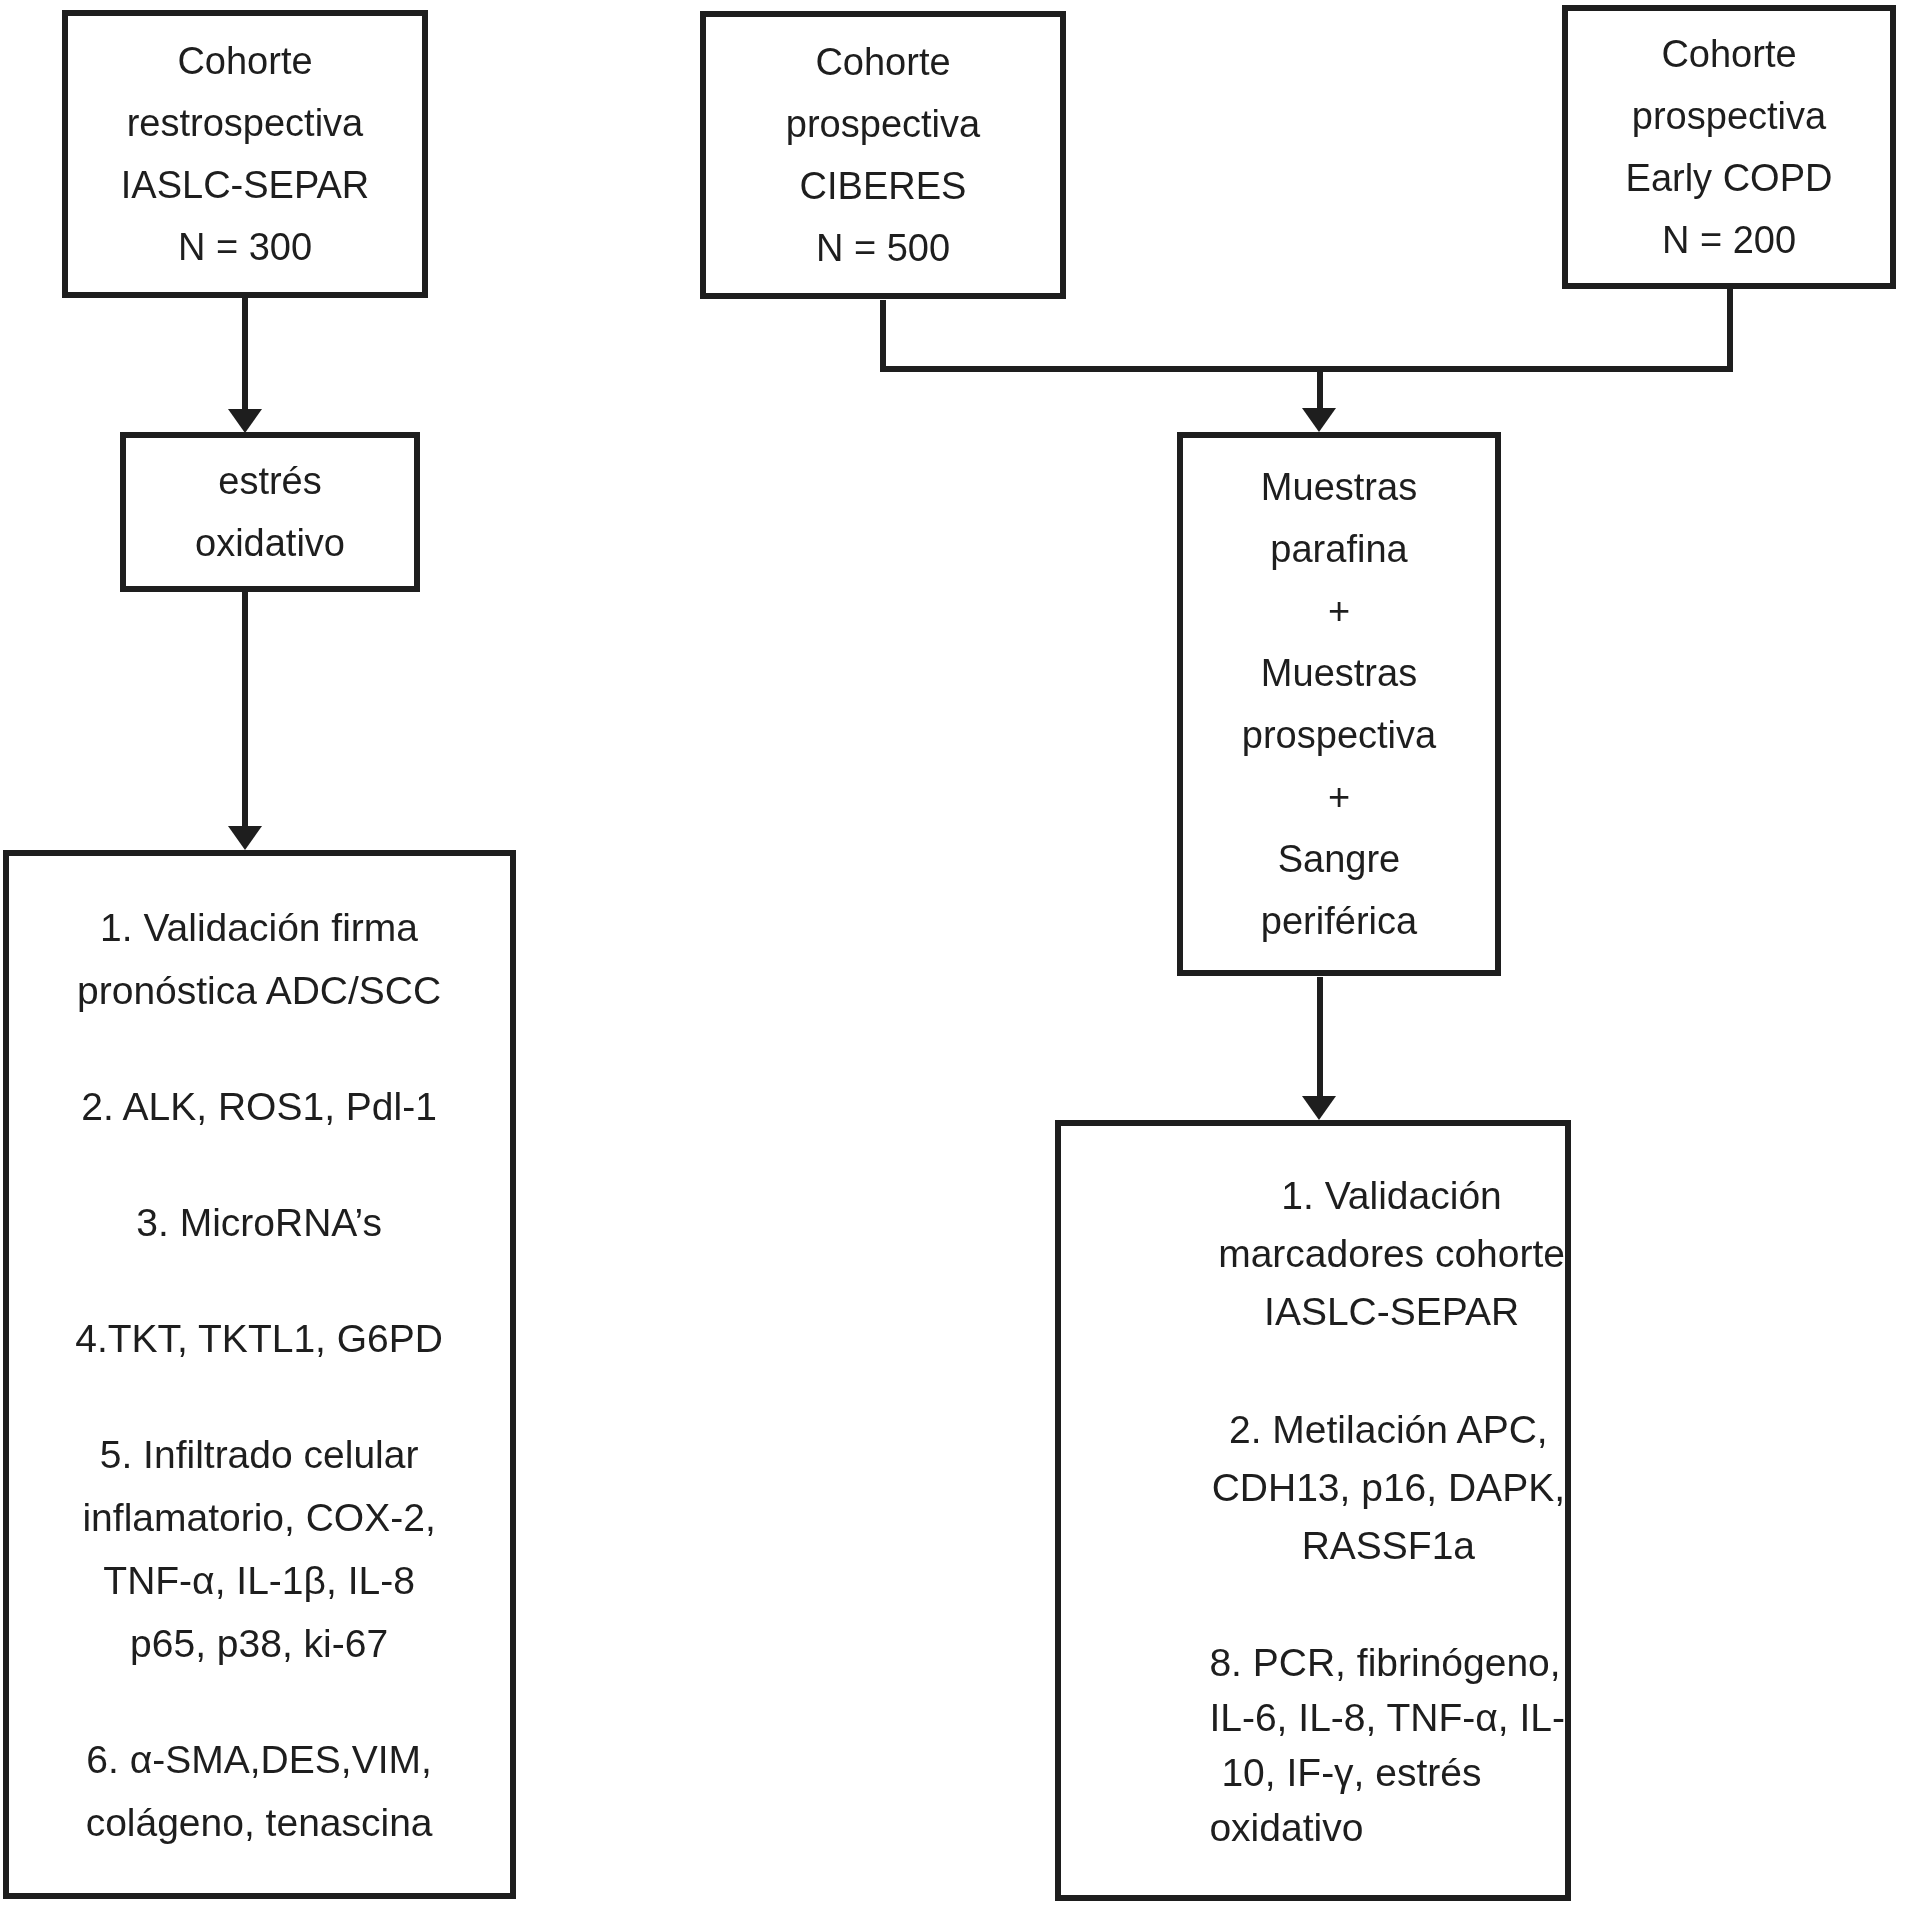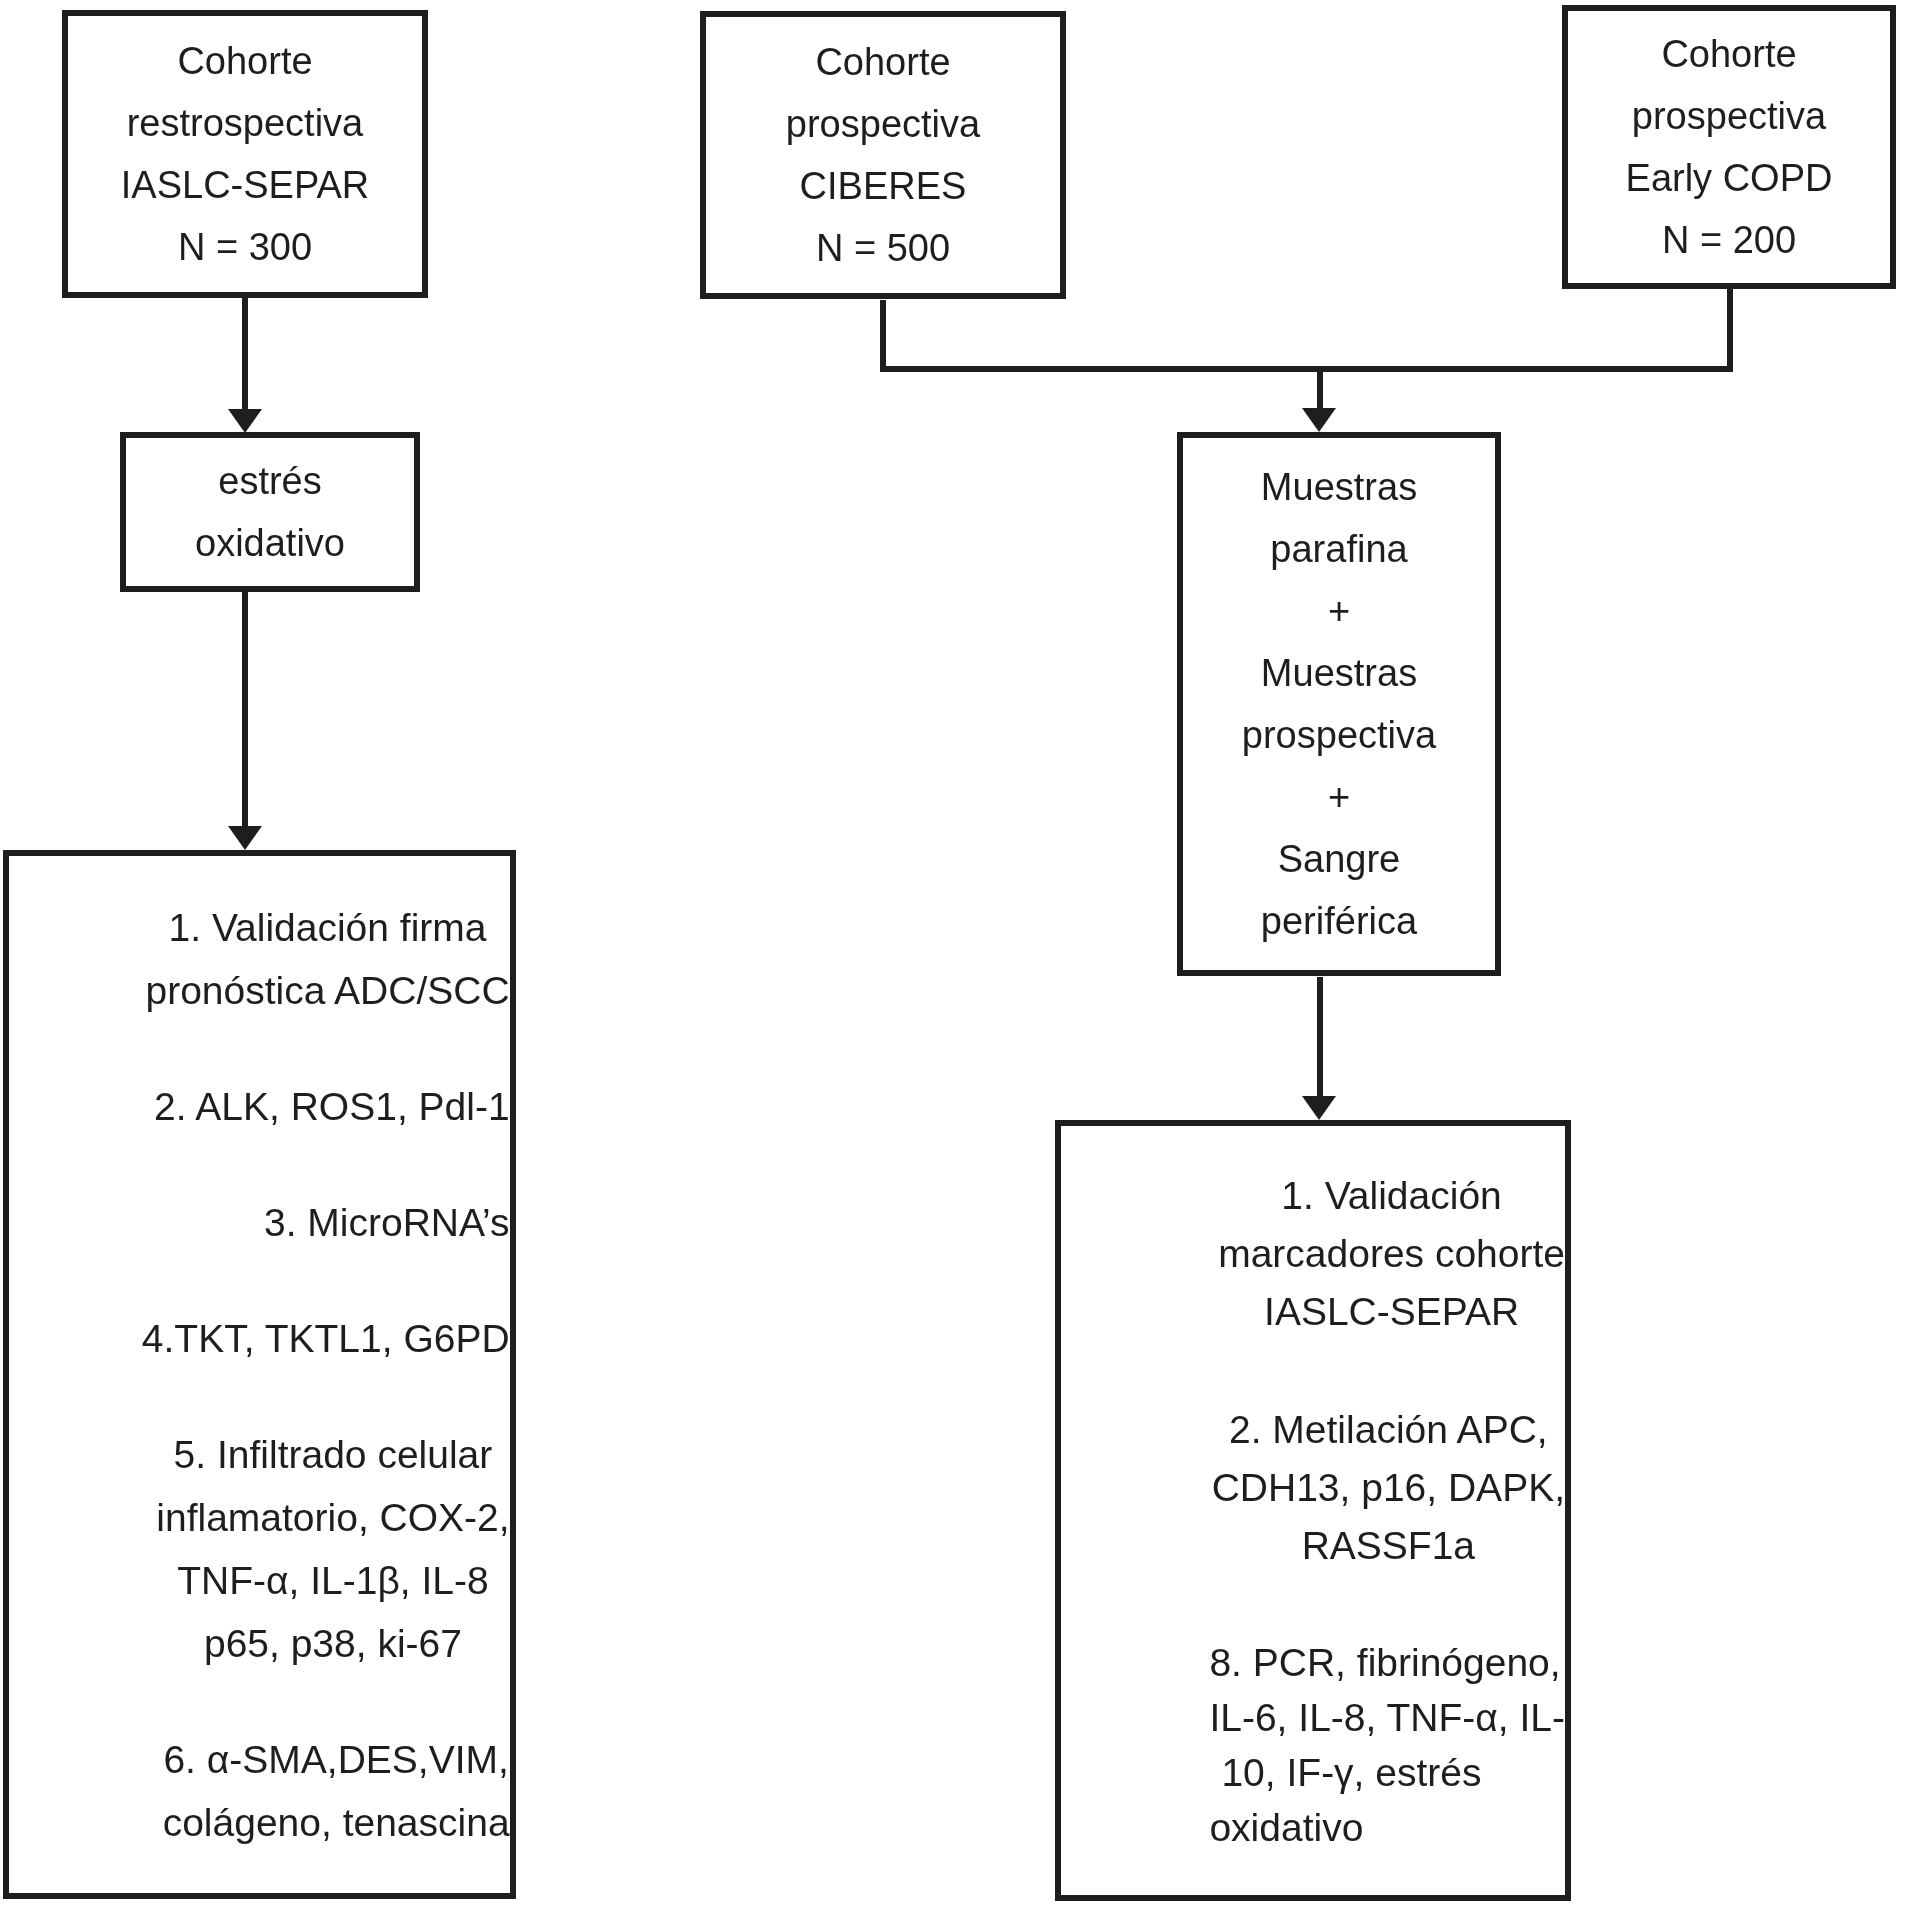--- a/index.html
+++ b/index.html
@@ -82,21 +82,21 @@
   <div class="arrowhead" style="left:228px;top:409px;"></div>
 
   <div class="fbox" style="left:96px;top:432px;width:300px;height:160px;margin-left:24px;">
     <div class="ln">estrés</div>
     <div class="ln">oxidativo</div>
   </div>
 
   <div class="vline" style="left:242px;top:592px;height:234px;"></div>
   <div class="arrowhead" style="left:228px;top:826px;"></div>
 
-  <div class="fbox listbox listbox-left" style="left:2.6px;top:850px;width:513px;height:1049px;align-items:flex-end;">
+  <div class="fbox listbox listbox-left" style="left:2.6px;top:850px;width:513px;height:1049px;">
     <div class="item">
       <div class="ln">1. Validación firma</div>
       <div class="ln">pronóstica ADC/SCC</div>
     </div>
     <div class="item">
       <div class="ln">2. ALK, ROS1, Pdl-1</div>
     </div>
     <div class="item">
       <div class="ln">3. MicroRNA’s</div>
     </div>

